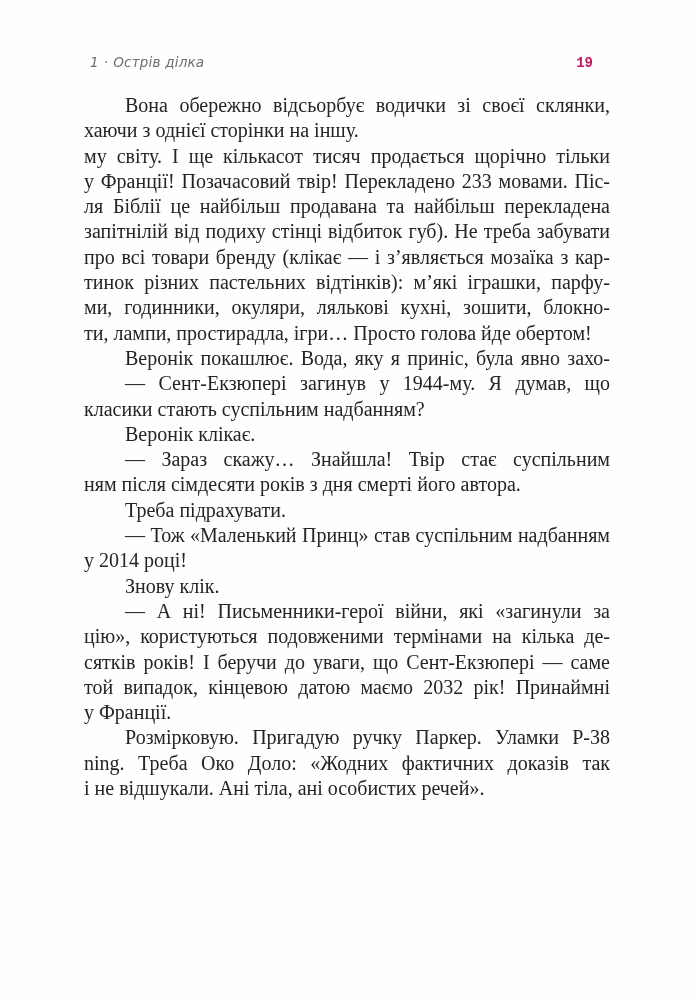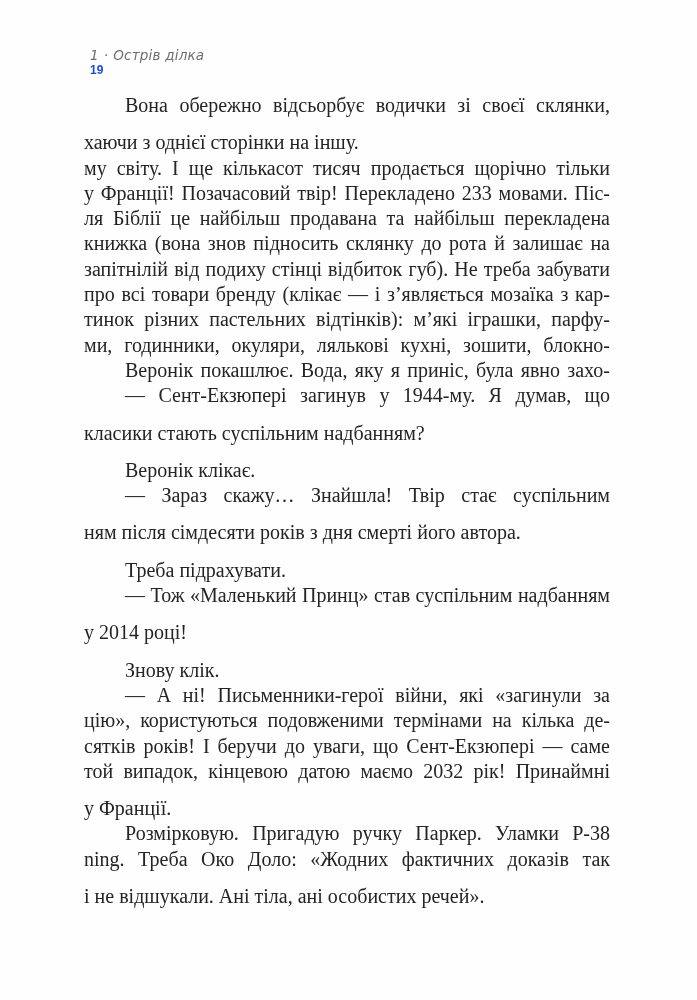--- a/index.html
+++ b/index.html
@@ -11,90 +11,89 @@
     position: relative;
     width: 697px;
     height: 1000px;
     background: #fefefe;
     font-family: "Liberation Serif", "DejaVu Serif", serif;
     overflow: hidden;
   }
   .header {
     position: absolute;
     left: 90px;
-    top: 47px;
+    top: 54px;
     width: 503px;
     display: flex;
     justify-content: space-between;
     align-items: baseline;
-    flex-direction: column;
   }
   .running-head {
     font-family: "DejaVu Sans", "Liberation Sans", sans-serif;
     font-style: italic;
     font-size: 13.5px;
     color: #6e6e6e;
     letter-spacing: 0.2px;
     white-space: nowrap;
   }
   .running-head .sep {
     margin: 0 5px;
   }
   .page-number {
-    font-family: Liberation Sans, sans-serif;
+    font-family: Liberation Mono, monospace;
     font-style: normal;
     font-weight: 700;
-    font-size: 12px;
-    color: #1d4ed8;
+    font-size: 14px;
+    color: #be185d;
   }
   .body-text {
     position: absolute;
     left: 84px;
     top: 93px;
     width: 526px;
     font-size: 20px;
     line-height: 25.3px;
     color: #242424;
   }
   .para { margin: 0; padding: 0; }
   .line {
     height: 25.3px;
     overflow: hidden;
     text-align: justify;
     text-align-last: justify;
     text-justify: inter-word;
     white-space: normal;
   }
   .line.first { text-indent: 41px; }
-  .line.last  { text-align-last: left; margin-top: 12px; }
+  .line.last  { text-align-last: left; }
 </style>
 </head>
 <body>
 
 <div class="page">
   <div class="header">
     <div class="running-head">
       <span>1</span><span class="sep">·</span><span>Острів ділка</span>
     </div>
     <div class="page-number">19</div>
   </div>
   <div class="body-text">
       <div class="para">
         <div class="line first">Вона обережно відсьорбує водички зі своєї склянки, пор-</div>
         <div class="line last">хаючи з однієї сторінки на іншу.</div>
       </div>
       <div class="para">
         <div class="line">му світу. І ще кількасот тисяч продається щорічно тільки</div>
         <div class="line">у Франції! Позачасовий твір! Перекладено 233 мовами. Піс-</div>
         <div class="line">ля Біблії це найбільш продавана та найбільш перекладена</div>
-        <div class="line">книжка (вона знов підносить склянку до рота й залишає на</div>
         <div class="line">запітнілій від подиху стінці відбиток губ). Не треба забувати</div>
         <div class="line">про всі товари бренду (клікає — і з’являється мозаїка з кар-</div>
         <div class="line">тинок різних пастельних відтінків): м’які іграшки, парфу-</div>
         <div class="line">ми, годинники, окуляри, лялькові кухні, зошити, блокно-</div>
+        <div class="line last">ти, лампи, простирадла, ігри… Просто голова йде обертом!</div>
       </div>
       <div class="para">
         <div class="line first">Веронік покашлює. Вода, яку я приніс, була явно захо-</div>
       </div>
       <div class="para">
         <div class="line first">— Сент-Екзюпері загинув у 1944-му. Я думав, що автори-</div>
         <div class="line last">класики стають суспільним надбанням?</div>
       </div>
       <div class="para">
         <div class="line first last">Веронік клікає.</div>

